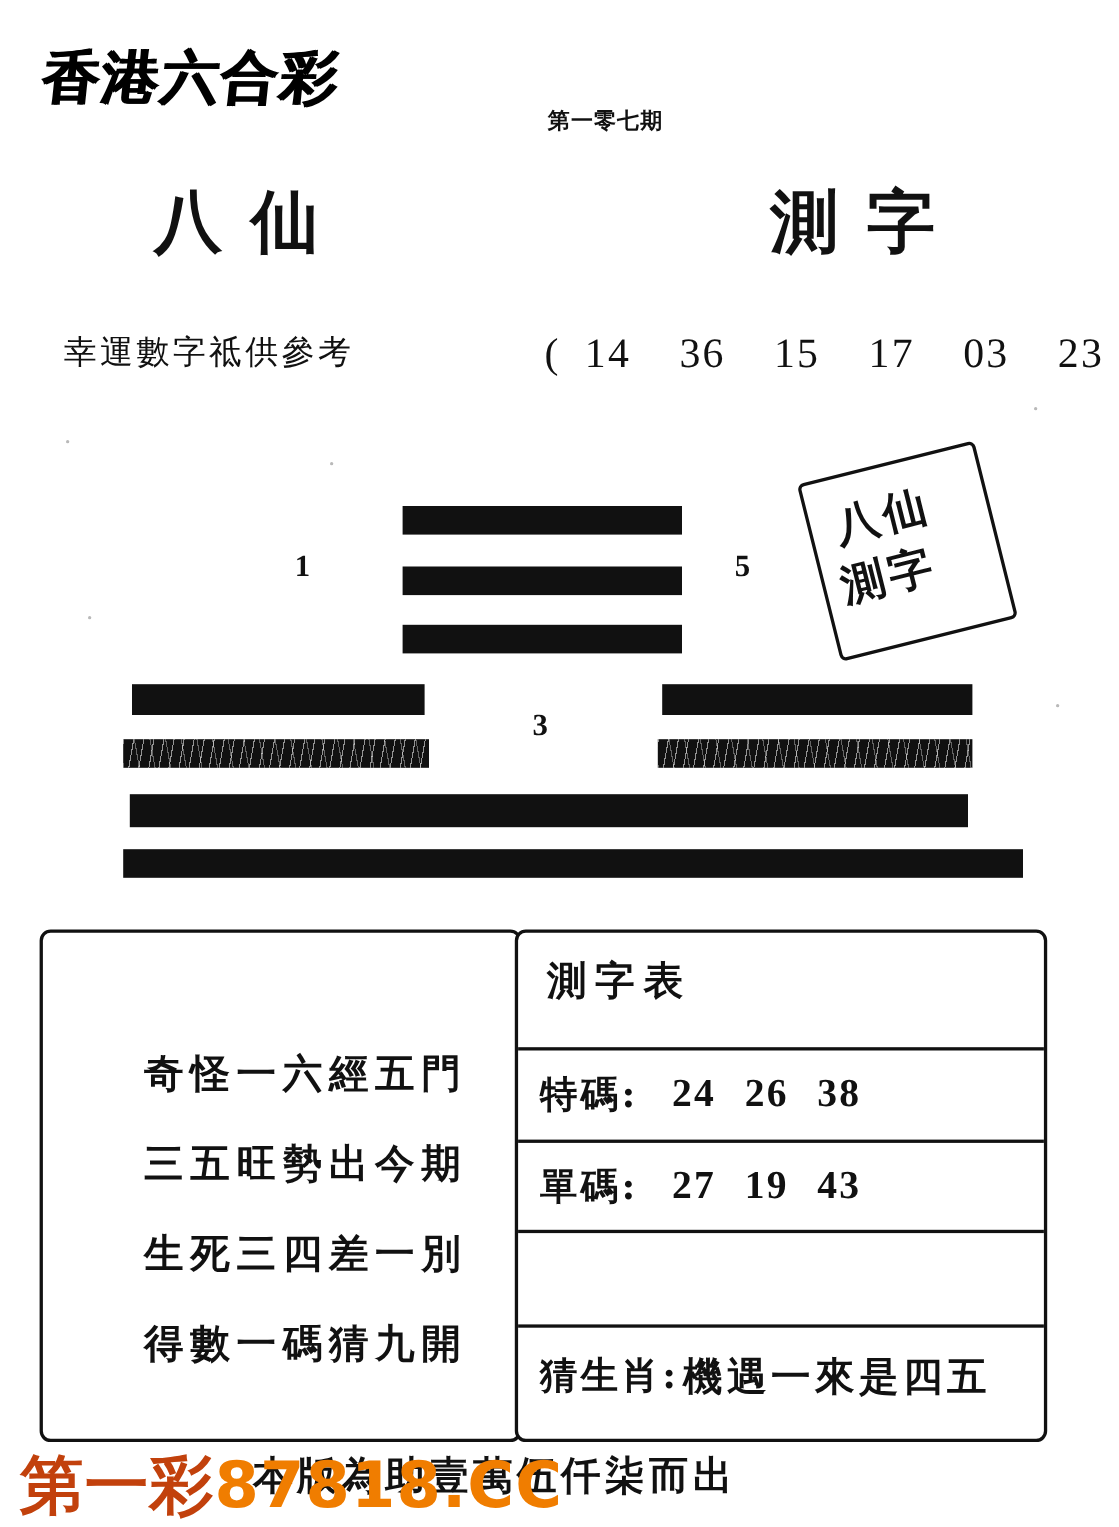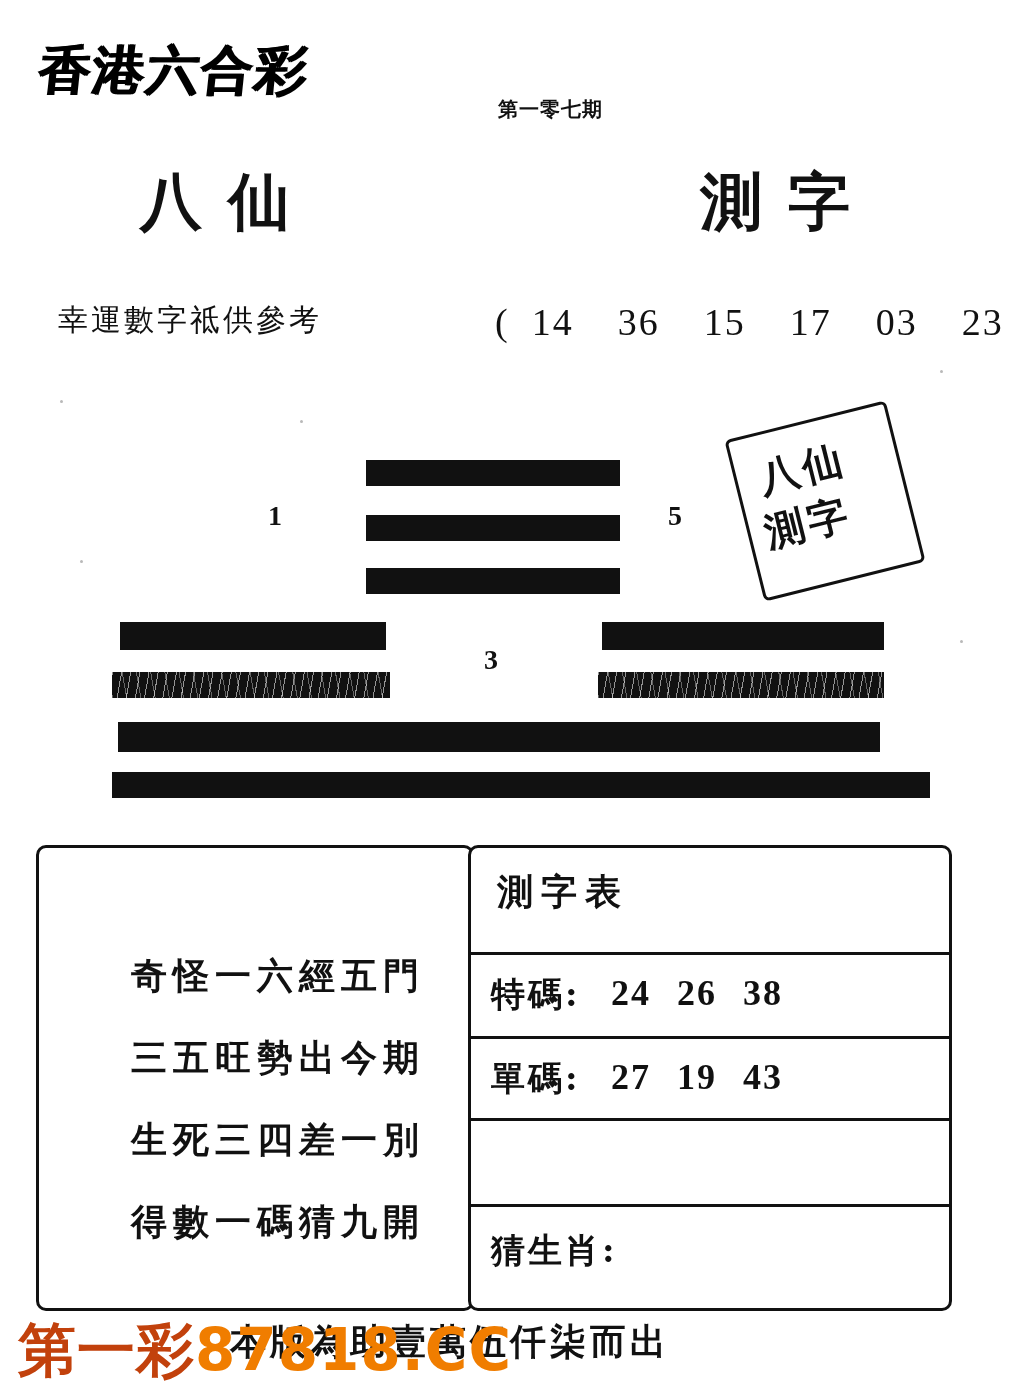--- a/index.html
+++ b/index.html
@@ -302,18 +302,19 @@
     <span class="n">24</span><span class="n">26</span><span class="n">38</span>
   </div>
 
   <div class="row-label rl2">單碼:</div>
   <div class="row-nums rn2">
     <span class="n">27</span><span class="n">19</span><span class="n">43</span>
   </div>
 
 
   <div class="row-label rl4">猜生肖:</div>
+  <div class="row-nums rn4">機遇一來是四五</div>
 </div>
 
 <div class="footer-note">本版為助壹萬伍仟柒而出</div>
 <div class="wm">
   <span class="red">第一彩</span><span class="orange">87818.CC</span>
 </div>
 
 </body></html>

